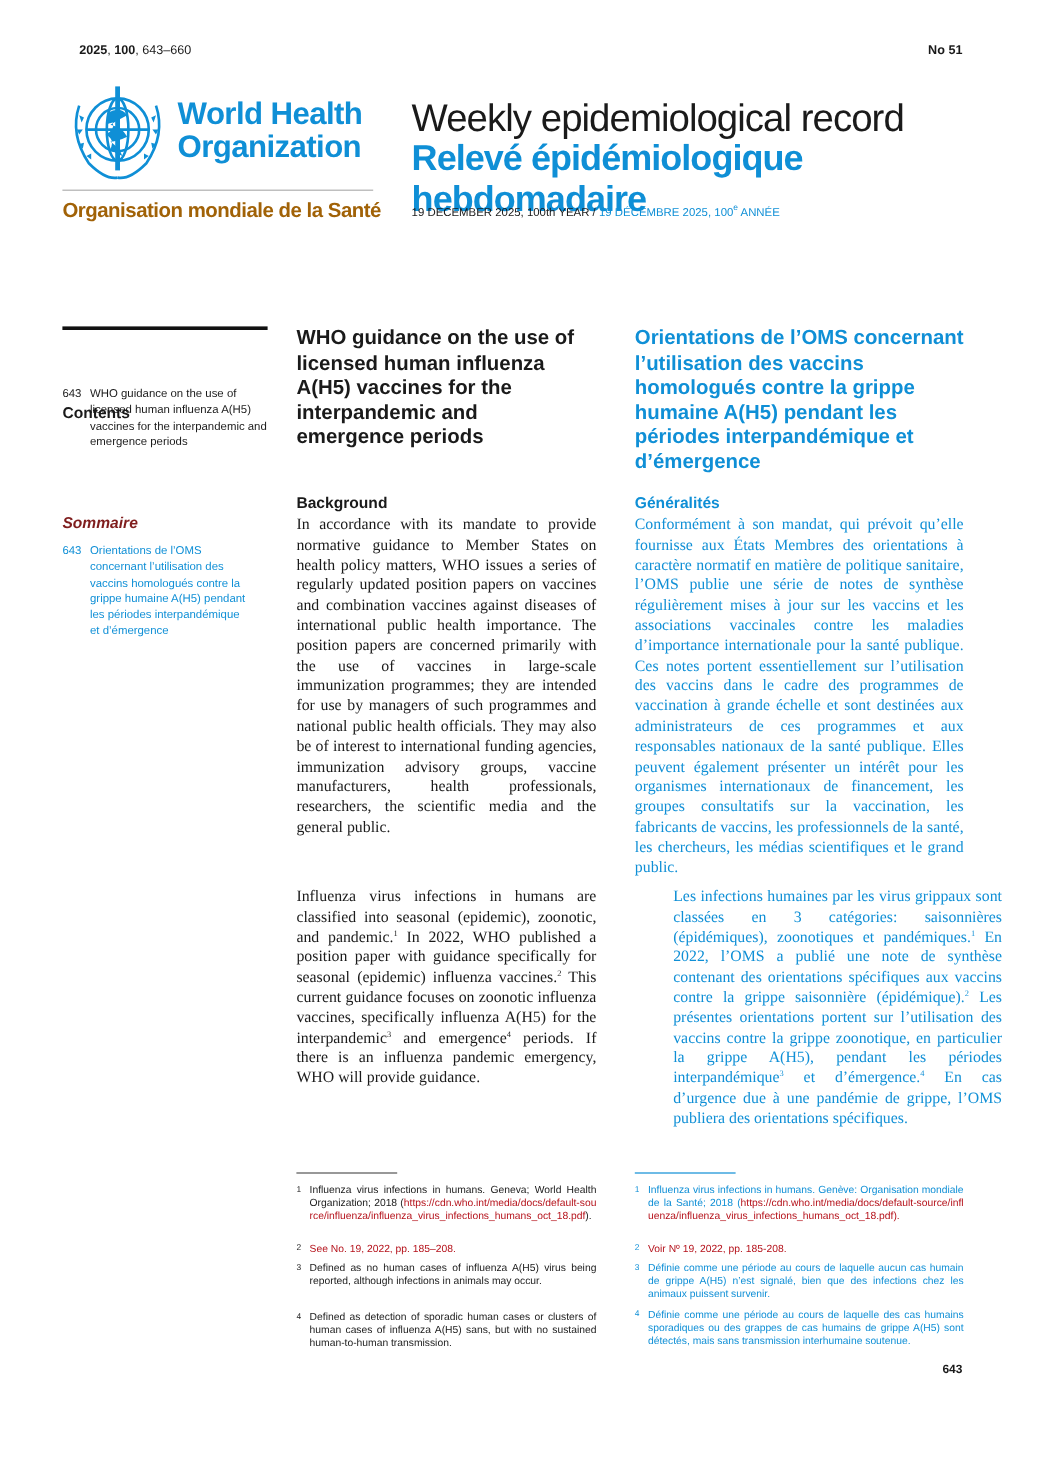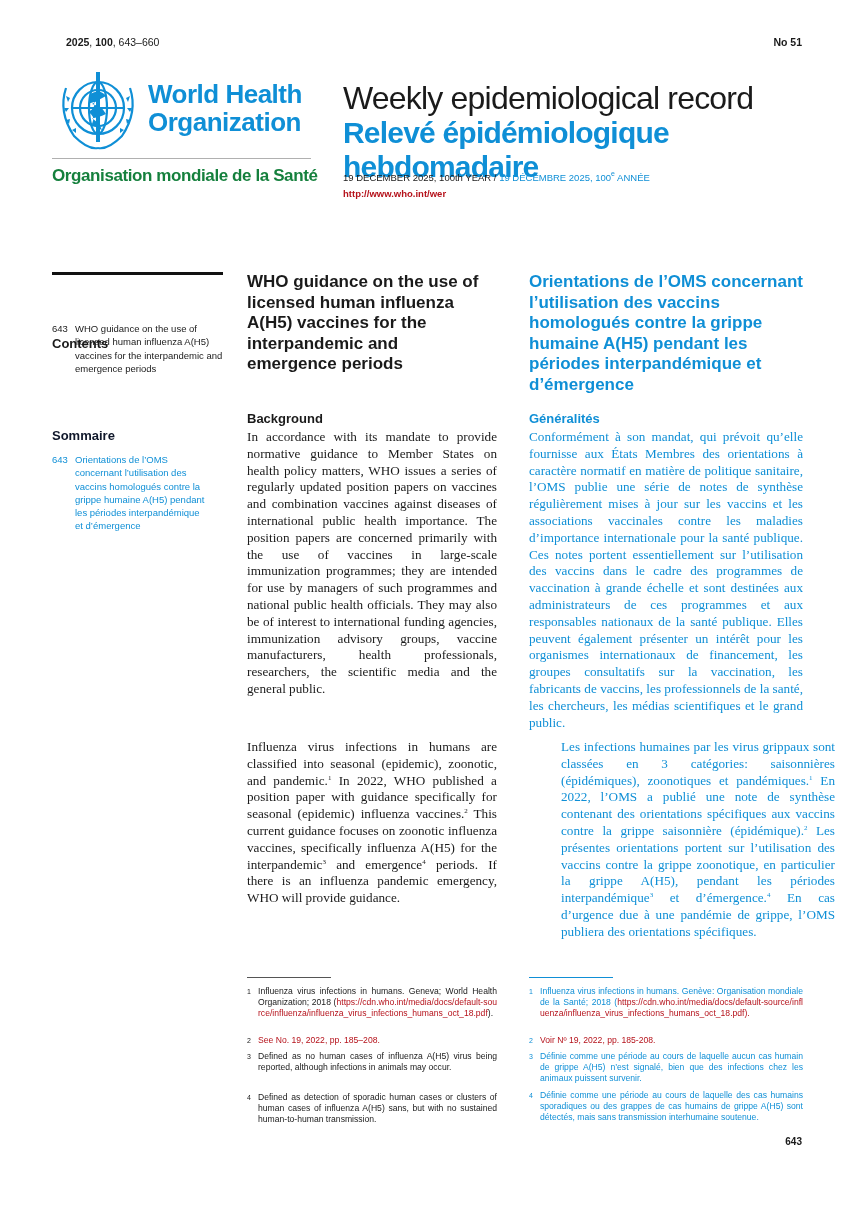--- a/index.html
+++ b/index.html
@@ -5,31 +5,31 @@
   html, body { margin: 0; padding: 0; background: #ffffff; }
   body { width: 868px; height: 1227px; position: relative; overflow: hidden; font-family: "Liberation Sans", sans-serif; color: #1a1a1a; }
   .abs { position: absolute; }
   .blue { color: #0f8fd6; }
   .red { color: #b5121b; }
   .hdr-left { left: 66px; top: 36px; font-size: 10.5px; }
   .hdr-right { right: 66px; top: 36px; font-size: 10.5px; font-weight: bold; }
   .logo { left: 52px; top: 66px; width: 260px; height: 92px; }
   .who-name { left: 148px; top: 80px; font-size: 26px; font-weight: bold; color: #0f8fd6; line-height: 28px; letter-spacing: -0.5px; }
   .logo-rule { left: 52px; top: 158px; width: 259px; height: 1px; background: #b0b0b0; }
-  .org-fr { left: 52px; top: 166px; font-size: 17px; font-weight: bold; color: #15803d; letter-spacing: -0.4px; }
+  .org-fr { left: 52px; top: 166px; font-size: 17px; font-weight: bold; color: #a16207; letter-spacing: -0.4px; }
   .title-en { left: 343px; top: 80px; font-size: 32px; color: #1a1a1a; letter-spacing: -0.8px; }
   .title-fr { left: 343px; top: 116px; font-size: 30px; color: #0f8fd6; letter-spacing: -0.8px; font-weight: bold; }
   .issue { left: 343px; top: 170px; font-size: 9.5px; line-height: 16px; }
   .issue b { font-weight: bold; }
   .sidebar-rule { left: 52px; top: 272px; width: 171px; height: 3px; background: #111; }
   .contents-h { left: 52px; top: 297px; font-size: 13px; font-weight: bold; margin-top: 39px; }
   .toc { font-size: 9.5px; line-height: 13.3px; width: 172px; }
   .toc .num { position: absolute; left: 0; top: 0; }
   .toc .txt { margin-left: 23px; display: block; }
-  .sommaire-h { left: 52px; top: 428px; font-size: 13px; font-weight: bold; color: #0f172a; }
+  .sommaire-h { left: 52px; top: 428px; font-size: 13px; font-weight: bold; color: #7f1d1d; font-style: italic; }
   .art-title { font-size: 17px; font-weight: bold; line-height: 20.5px; }
   .sec-h { font-size: 13px; font-weight: bold; }
   .body-text { font-family: "Liberation Serif", serif; font-size: 13.2px; line-height: 16.8px; text-align: justify; width: 250px; }
   .body-fr { width: 274px; }
   sup { font-size: 7px; line-height: 0; vertical-align: 5px; }
   .fn-rule { height: 1px; background: #555; width: 84px; }
   .fn { font-size: 8.6px; line-height: 11.2px; text-align: justify; }
   .fn .n { position: absolute; left: 0; top: 0; font-size: 7px; }
   .fn .t { display: block; margin-left: 11px; }
   .pageno { right: 66px; top: 1136px; font-size: 10px; font-weight: bold; }
@@ -67,21 +67,20 @@
 <div class="abs logo-rule"></div>
 <div class="abs org-fr">Organisation mondiale de la Santé</div>
 
 <div class="abs title-en">Weekly epidemiological record</div>
 <div class="abs title-fr">Relevé épidémiologique hebdomadaire</div>
 
 <div class="abs issue">
   <div>
     <span>19 DECEMBER 2025, 100th YEAR / </span><span class="blue"><span>19 DÉCEMBRE 2025, 100</span><sup>e</sup><span> ANNÉE</span></span>
   </div>
-  <div class="red" style="font-weight:bold;">http://www.who.int/wer</div>
 </div>
 
 <div class="abs sidebar-rule"></div>
 <div class="abs contents-h">Contents</div>
 <div class="abs toc" style="left:52px;top:322px;">
   <span class="num">643</span>
   <span class="txt">WHO guidance on the use of licensed human influenza A(H5) vaccines for the interpandemic and emergence periods</span>
 </div>
 <div class="abs sommaire-h">Sommaire</div>
 <div class="abs toc blue" style="left:52px;top:453px;width:158px;">

